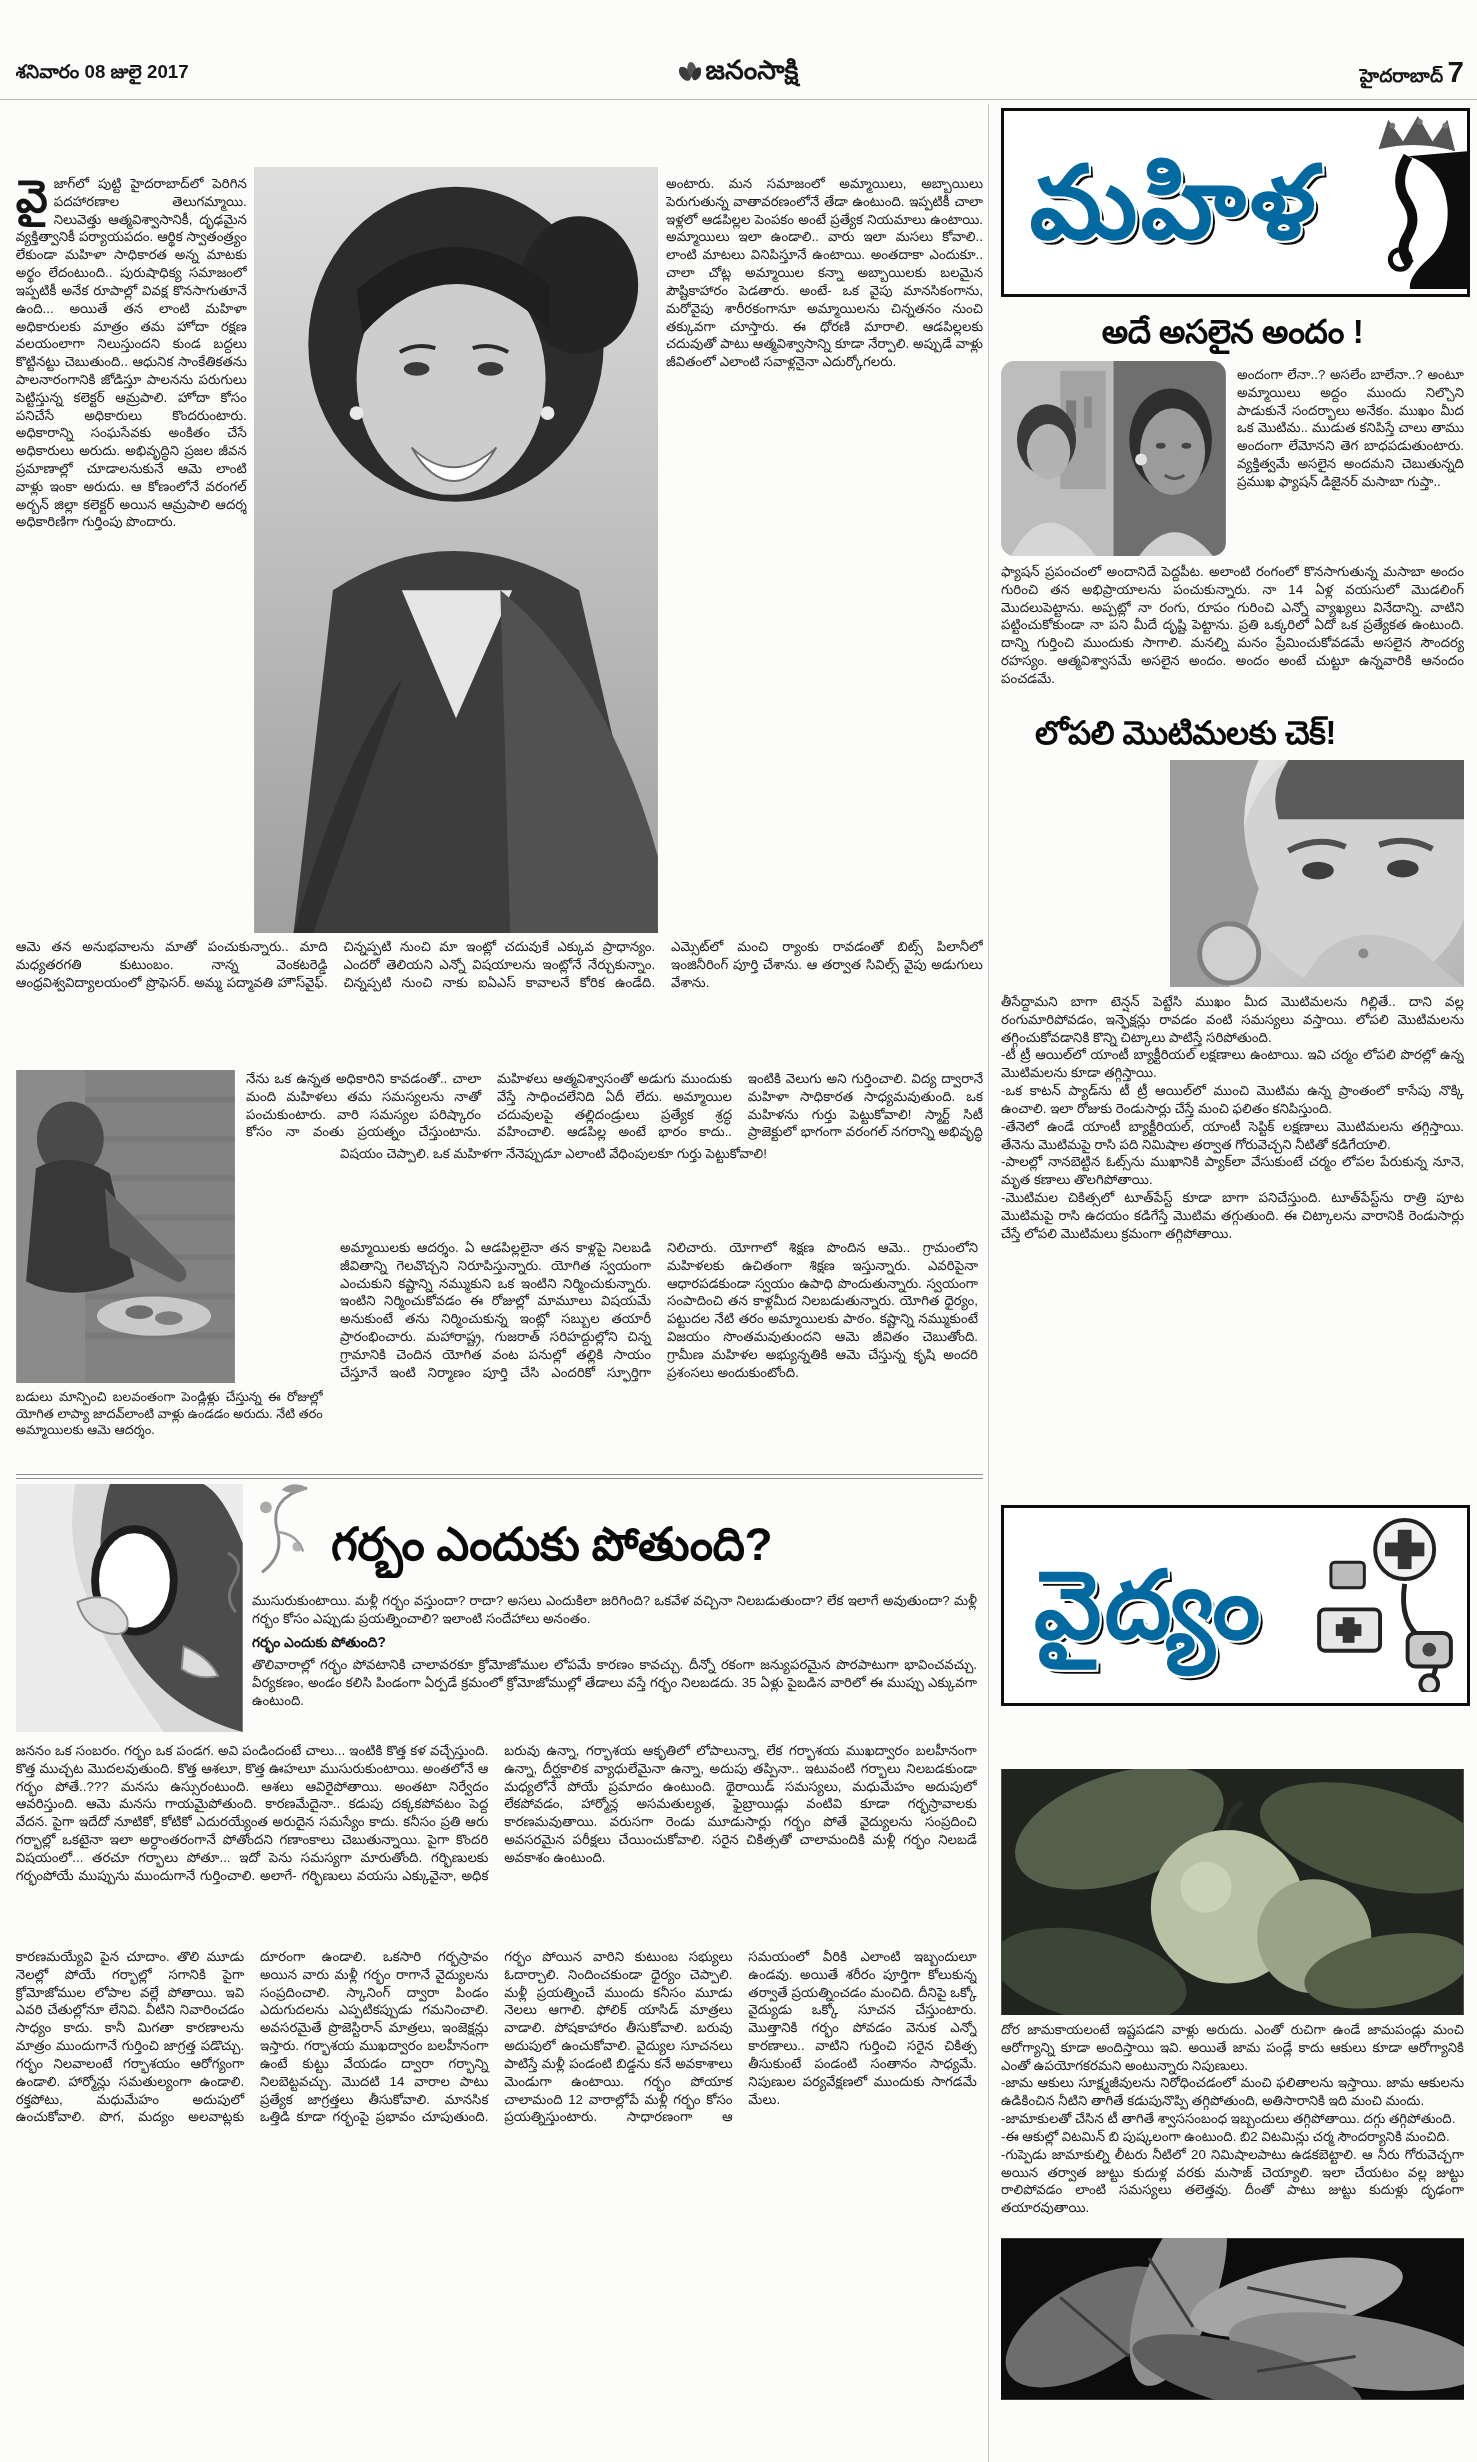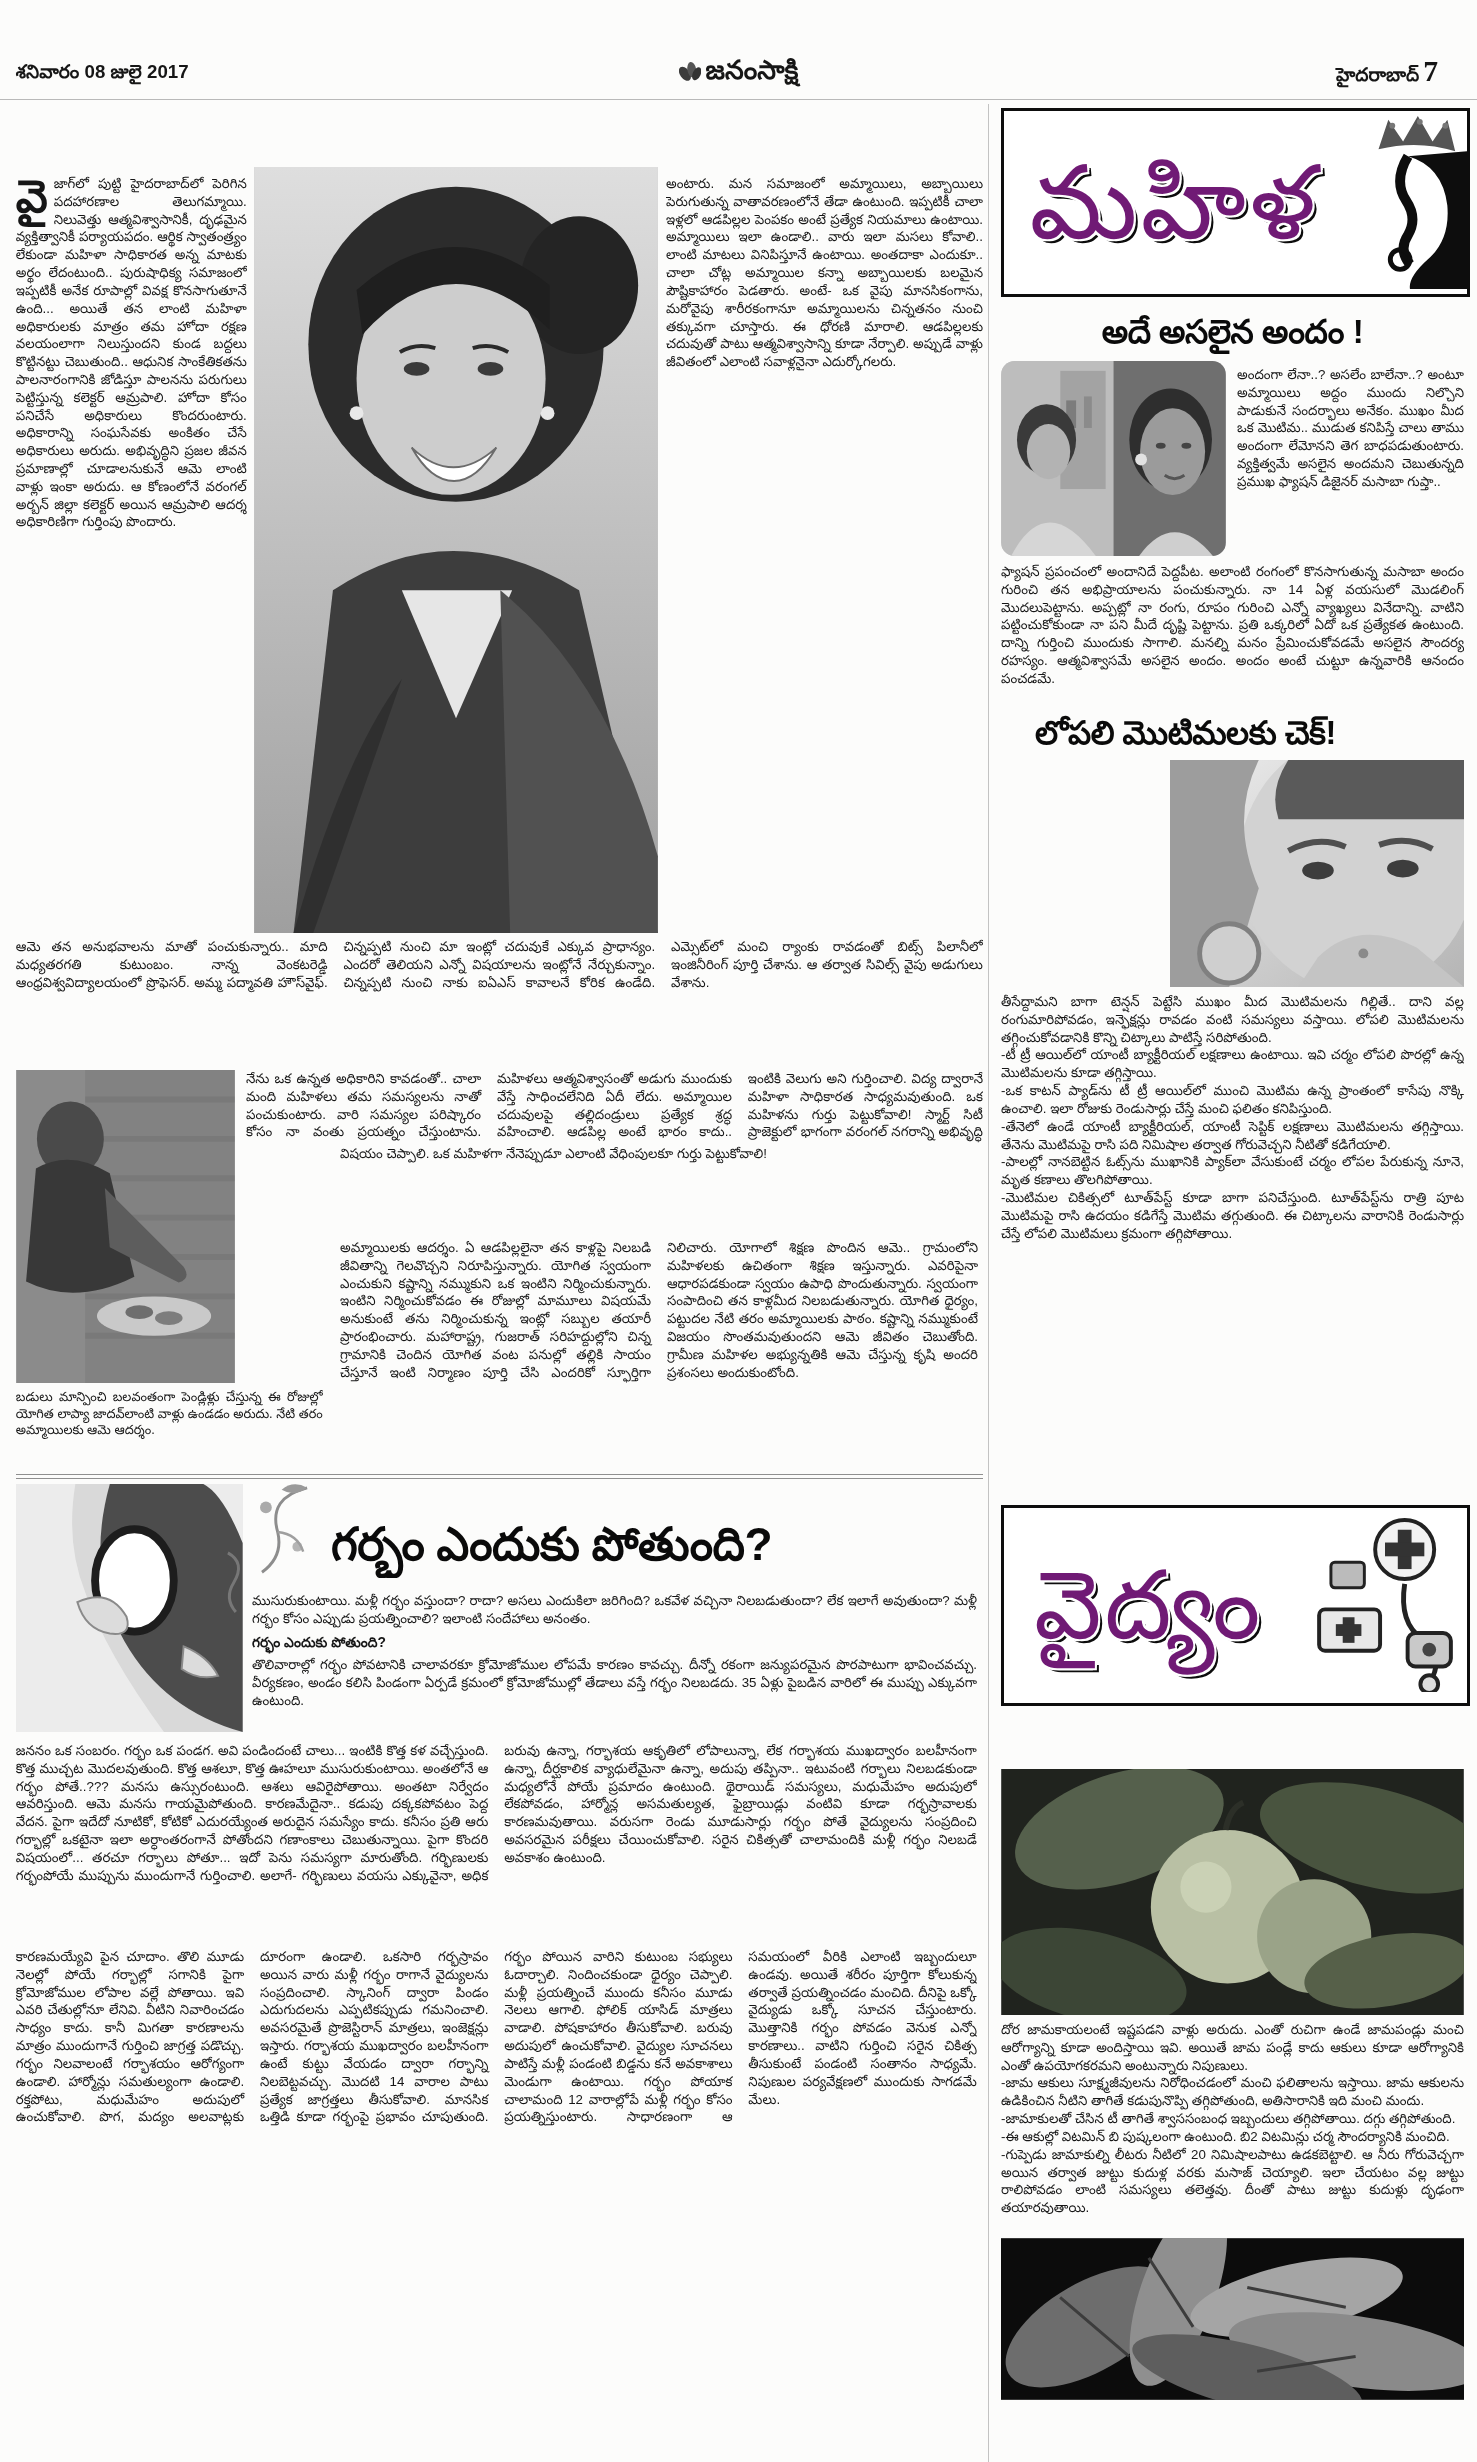--- a/index.html
+++ b/index.html
@@ -13,21 +13,21 @@
   .cols3{column-count:3;column-gap:15.8px;}
   .cols4{column-count:4;column-gap:15.8px;}
   .headline{font-weight:bold;color:#0a0a0a;letter-spacing:-0.5px;overflow:hidden;}
   .center{text-align:center;}
   .dropcap{float:left;font-size:45px;font-weight:bold;line-height:.9;padding:2px 5.9px 0 0;}
   .subhead-inline{font-weight:bold;font-size:13.8px;margin:3.9px 0;}
   .rule-h{background:#b9b9b9;height:1px;}
   .rule-v{background:#c3c3c3;width:1px;}
   .divider-double{border-top:1px solid #8f8f8f;border-bottom:1px solid #8f8f8f;height:3px;}
   .masthead-box{border:3px solid #0d0d0d;background:#fff;display:flex;align-items:center;overflow:hidden;}
-  .masthead-word{font-weight:400;font-size:102px;line-height:1;letter-spacing:3px;color:#701a75;
+  .masthead-word{font-weight:700;font-size:102px;line-height:1;letter-spacing:3px;color:#0369a1;
                  text-shadow:2px 2px 0 #fff,-2px -2px 0 #fff,2px -2px 0 #fff,-2px 2px 0 #fff,3.9px 3.9px 0 #0c0c0c;
                  padding-left:25.6px;white-space:nowrap;}
   .photo{overflow:hidden;background:#cfcfcf;}
   .caption{font-size:12.8px;line-height:1.3;text-align:justify;overflow:hidden;}
   .barline{font-weight:bold;font-size:18.7px;}
   .pagenum{font-size:29.6px;font-weight:bold;}
 </style>
 </head>
 <body>
 
@@ -37,21 +37,21 @@
   <div class="abs" style="left:601px;top:55px;width:276px;text-align:center;">
     <span style="display:inline-block;vertical-align:middle;">
       <svg width="21.7" height="23.6" viewBox="0 0 22 24">
           <ellipse cx="6" cy="14" rx="5" ry="8" transform="rotate(-35 6 14)" fill="#3c3c3c"></ellipse>
           <ellipse cx="13" cy="10" rx="4.5" ry="8" transform="rotate(-10 13 10)" fill="#555"></ellipse>
           <ellipse cx="18" cy="14" rx="4" ry="7" transform="rotate(25 18 14)" fill="#333"></ellipse>
         </svg>
     </span>
     <span style="font-size:26.6px;font-weight:bold;vertical-align:middle;">జనంసాక్షి</span>
   </div>
-  <div class="abs" style="left:1310px;top:55px;width:154px;text-align:center;font-family:Liberation Serif, serif;">
+  <div class="abs" style="left:1310px;top:55px;width:154px;text-align:right;">
     <span class="barline">హైదరాబాద్</span>
     <span class="pagenum">7</span>
   </div>
   <div class="abs rule-h" style="left:0;top:99px;width:1478px;"></div>
 
 
   <div class="abs photo" style="left:254px;top:167px;width:404px;height:766px;">
     <svg width="404" height="766" viewBox="0 0 410 778">
       <defs>
           <linearGradient id="bgp" x1="0" y1="0" x2="0" y2="1">

